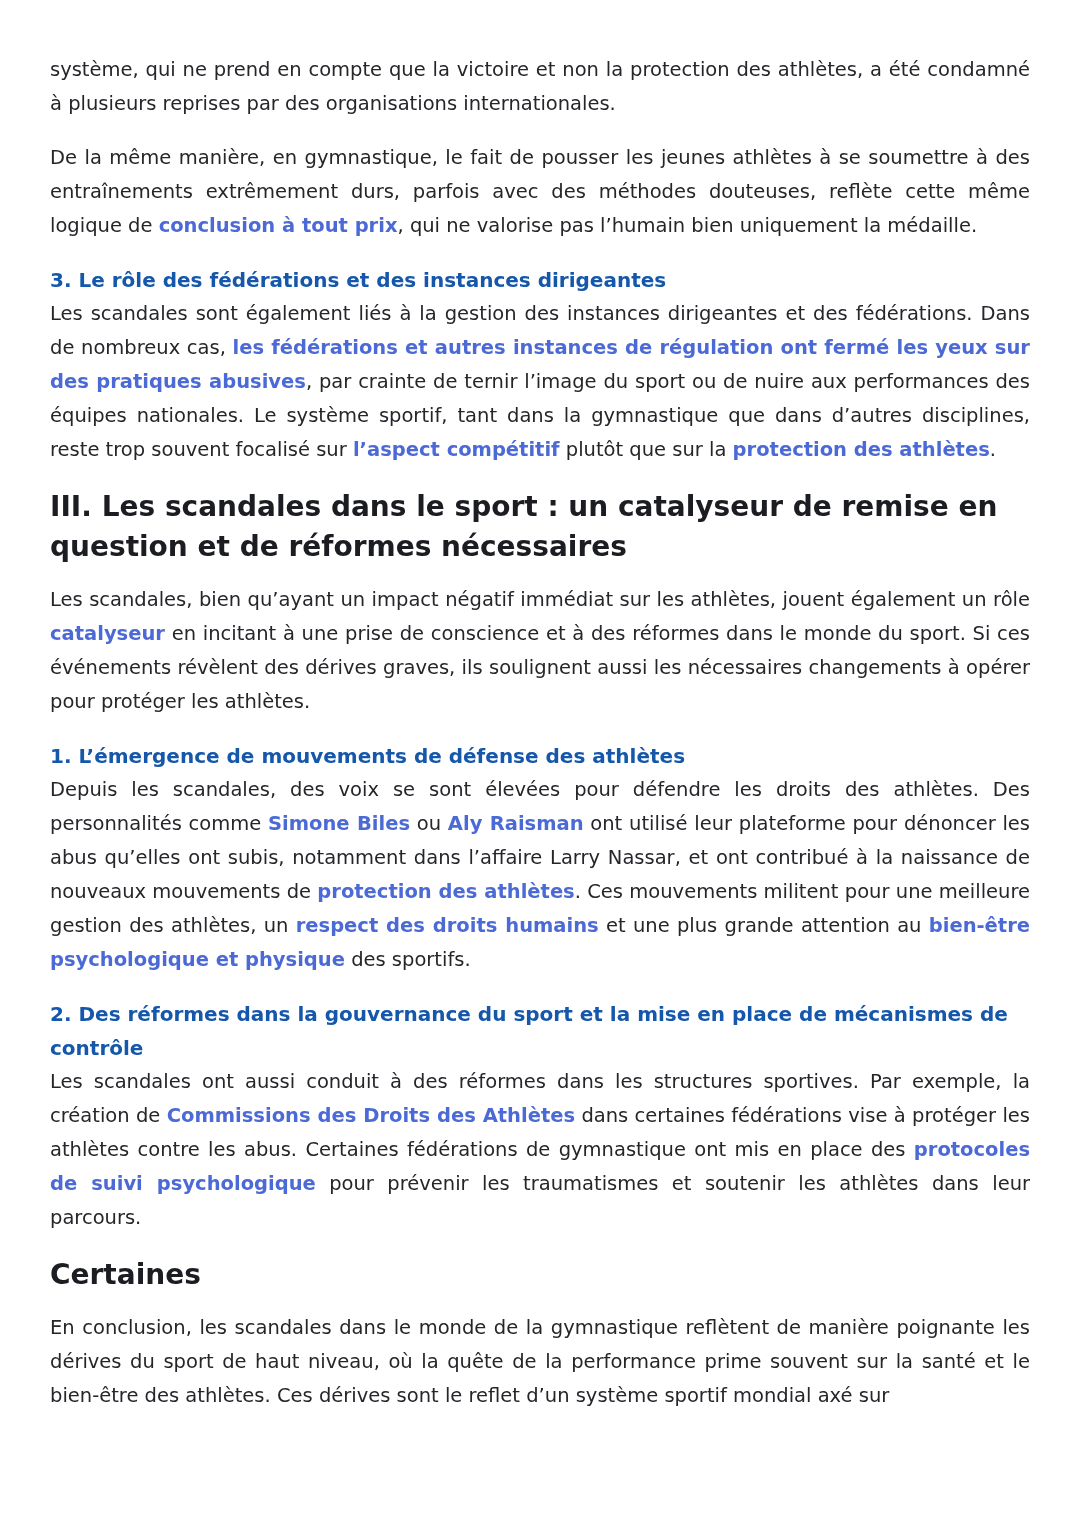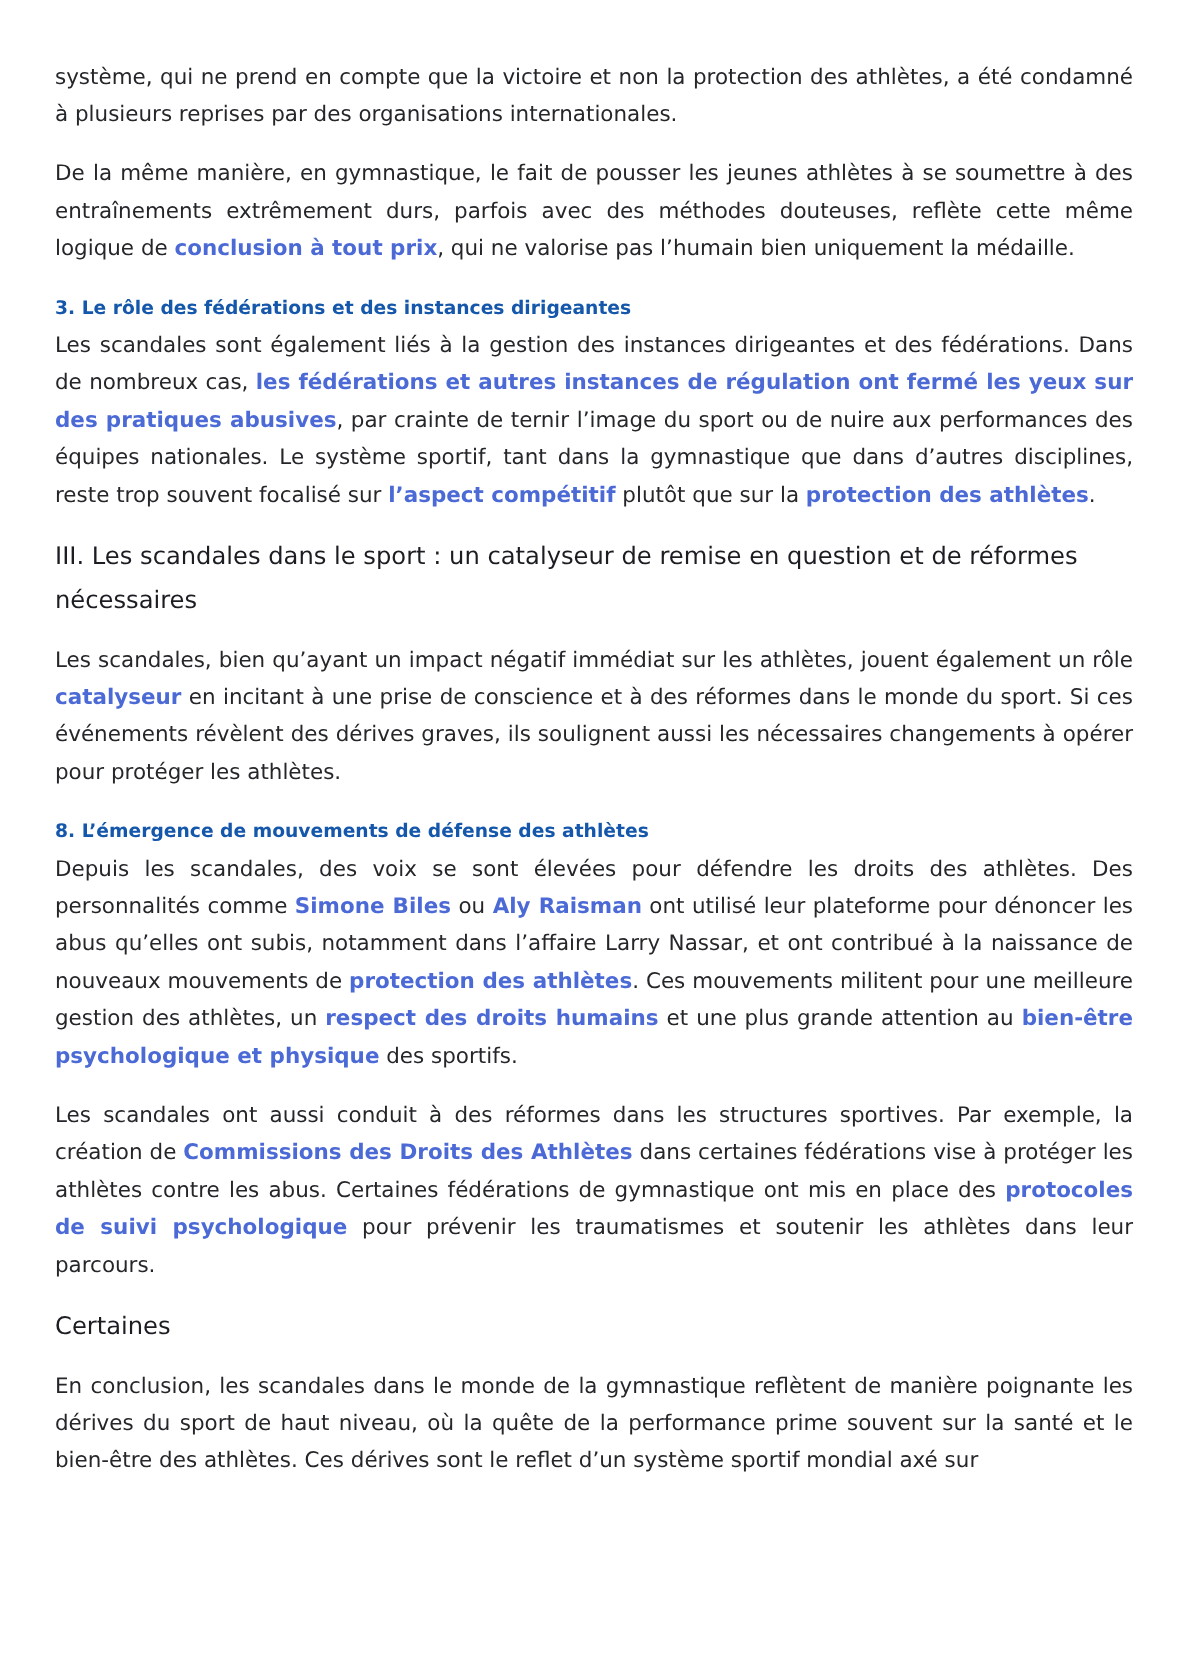--- a/index.html
+++ b/index.html
@@ -19,47 +19,48 @@
   article{padding:53px 50px 0 50px;}
   article p{
     margin:0 0 20px 0;
     font-size:19.5px;
     line-height:34px;
     color:var(--body-color);
     text-align:justify;
   }
   article h2{
     margin:16px 0 16px 0;
-    font-size:22px;
+    font-size:28px;
     line-height:40px;
-    font-weight:400;
+    font-weight:700;
     color:var(--h2-color);
     text-align:left;
   }
   article h3{
     margin:0 0 0 0;
-    font-size:17px;
+    font-size:20px;
     line-height:34px;
     font-weight:700;
     color:var(--h3-color);
     text-align:left;
   }
   .hl{color:var(--hl-color);font-weight:700;}
   .run{color:inherit;}
 </style>
 </head>
 <body>
 
 <main>
   <article id="doc">
       <p><span class="run">système, qui ne prend en compte que la victoire et non la protection des athlètes, a été condamné à plusieurs reprises par des organisations internationales.</span></p>
       <p><span class="run">De la même manière, en gymnastique, le fait de pousser les jeunes athlètes à se soumettre à des entraînements extrêmement durs, parfois avec des méthodes douteuses, reflète cette même logique de </span><span class="hl">conclusion à tout prix</span><span class="run">, qui ne valorise pas l’humain bien uniquement la médaille.</span></p>
       <h3><span class="run">3. Le rôle des fédérations et des instances dirigeantes</span></h3>
       <p><span class="run">Les scandales sont également liés à la gestion des instances dirigeantes et des fédérations. Dans de nombreux cas, </span><span class="hl">les fédérations et autres instances de régulation ont fermé les yeux sur des pratiques abusives</span><span class="run">, par crainte de ternir l’image du sport ou de nuire aux performances des équipes nationales. Le système sportif, tant dans la gymnastique que dans d’autres disciplines, reste trop souvent focalisé sur </span><span class="hl">l’aspect compétitif</span><span class="run"> plutôt que sur la </span><span class="hl">protection des athlètes</span><span class="run">.</span></p>
       <h2><span class="run">III. Les scandales dans le sport : un catalyseur de remise en question et de réformes nécessaires</span></h2>
       <p><span class="run">Les scandales, bien qu’ayant un impact négatif immédiat sur les athlètes, jouent également un rôle </span><span class="hl">catalyseur</span><span class="run"> en incitant à une prise de conscience et à des réformes dans le monde du sport. Si ces événements révèlent des dérives graves, ils soulignent aussi les nécessaires changements à opérer pour protéger les athlètes.</span></p>
-      <h3><span class="run">8. L’émergence de mouvements de défense des athlètes</span></h3>
+      <h3><span class="run">1. L’émergence de mouvements de défense des athlètes</span></h3>
       <p><span class="run">Depuis les scandales, des voix se sont élevées pour défendre les droits des athlètes. Des personnalités comme </span><span class="hl">Simone Biles</span><span class="run"> ou </span><span class="hl">Aly Raisman</span><span class="run"> ont utilisé leur plateforme pour dénoncer les abus qu’elles ont subis, notamment dans l’affaire Larry Nassar, et ont contribué à la naissance de nouveaux mouvements de </span><span class="hl">protection des athlètes</span><span class="run">. Ces mouvements militent pour une meilleure gestion des athlètes, un </span><span class="hl">respect des droits humains</span><span class="run"> et une plus grande attention au </span><span class="hl">bien-être psychologique et physique</span><span class="run"> des sportifs.</span></p>
+      <h3><span class="run">2. Des réformes dans la gouvernance du sport et la mise en place de mécanismes de contrôle</span></h3>
       <p><span class="run">Les scandales ont aussi conduit à des réformes dans les structures sportives. Par exemple, la création de </span><span class="hl">Commissions des Droits des Athlètes</span><span class="run"> dans certaines fédérations vise à protéger les athlètes contre les abus. Certaines fédérations de gymnastique ont mis en place des </span><span class="hl">protocoles de suivi psychologique</span><span class="run"> pour prévenir les traumatismes et soutenir les athlètes dans leur parcours.</span></p>
       <h2><span class="run">Certaines</span></h2>
       <p><span class="run">En conclusion, les scandales dans le monde de la gymnastique reflètent de manière poignante les dérives du sport de haut niveau, où la quête de la performance prime souvent sur la santé et le bien-être des athlètes. Ces dérives sont le reflet d’un système sportif mondial axé sur</span></p>
     </article>
 </main>
 
 </body></html>

